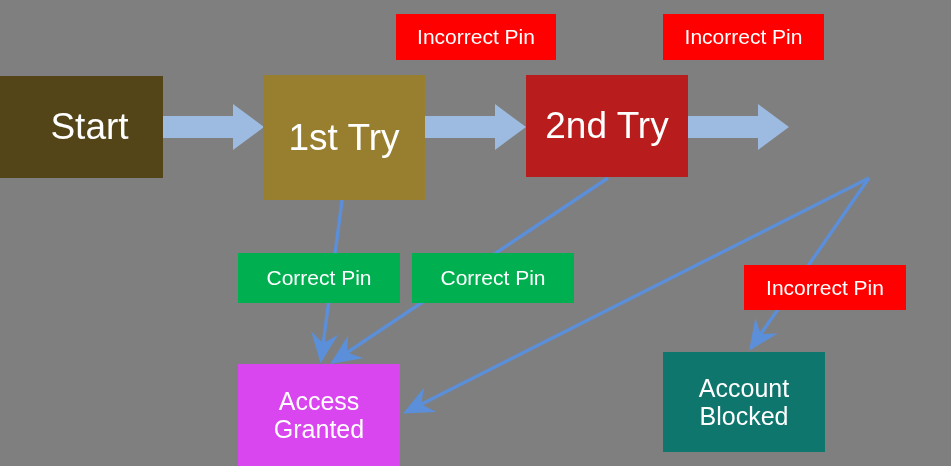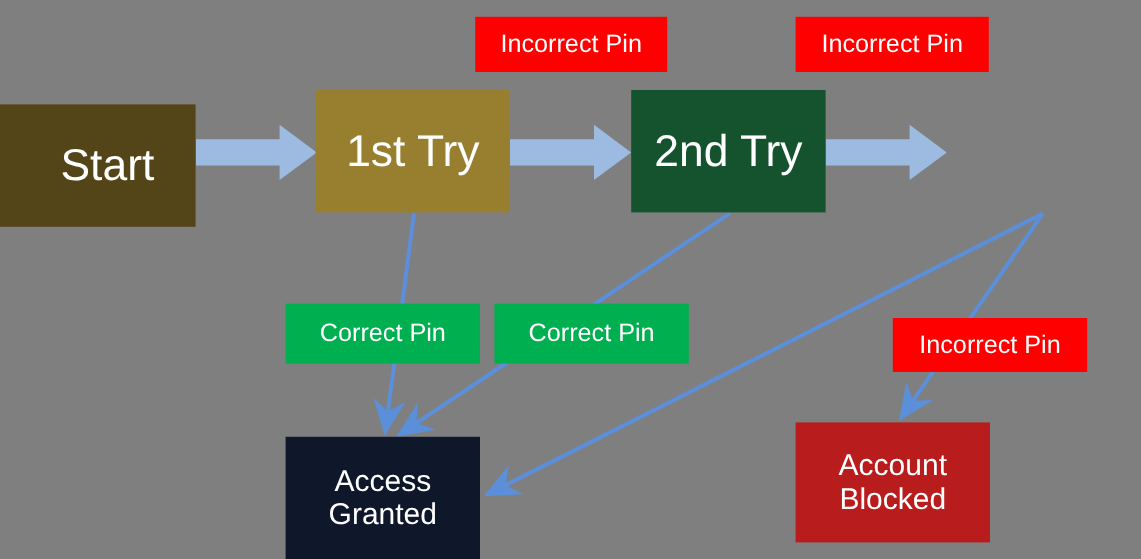--- a/index.html
+++ b/index.html
@@ -60,48 +60,48 @@
   <svg class="blockarrow" style="left:163px; top:104px;" width="101" height="46" viewBox="0 0 101 46" xmlns="http://www.w3.org/2000/svg">
     <path d="M0,12 L70,12 L70,0 L101,23 L70,46 L70,34 L0,34 Z" fill="#9DBBE0"></path>
   </svg>
   <svg class="blockarrow" style="left:425px; top:104px;" width="101" height="46" viewBox="0 0 101 46" xmlns="http://www.w3.org/2000/svg">
     <path d="M0,12 L70,12 L70,0 L101,23 L70,46 L70,34 L0,34 Z" fill="#9DBBE0"></path>
   </svg>
   <svg class="blockarrow" style="left:688px; top:104px;" width="101" height="46" viewBox="0 0 101 46" xmlns="http://www.w3.org/2000/svg">
     <path d="M0,12 L70,12 L70,0 L101,23 L70,46 L70,34 L0,34 Z" fill="#9DBBE0"></path>
   </svg>
 
-  <div class="node state-node" style="left:0px; top:87px; width:163px; height:102px; background:#544519;padding-left:16px;">
+  <div class="node state-node" style="left:0px; top:76px; width:163px; height:102px; background:#544519;padding-left:16px;">
     <span>Start</span>
   </div>
-  <div class="node state-node" style="left:263px; top:75px; width:162px; height:102px; background:#987F30;">
+  <div class="node state-node" style="left:263px; top:75px; width:162px; height:125px; background:#987F30;">
     <span>1st Try</span>
   </div>
-  <div class="node state-node" style="left:526px; top:75px; width:162px; height:102px; background:#14532d;">
+  <div class="node state-node" style="left:526px; top:75px; width:162px; height:102px; background:#b91c1c;">
     <span>2nd Try</span>
   </div>
 
   <div class="node label-node" style="left:396px; top:2px; width:160px; height:46px; background:#FF0000;">
     <span>Incorrect Pin</span>
   </div>
   <div class="node label-node" style="left:663px; top:2px; width:161px; height:46px; background:#FF0000;">
     <span>Incorrect Pin</span>
   </div>
   <div class="node label-node" style="left:238px; top:241px; width:162px; height:50px; background:#00B050;">
     <span>Correct Pin</span>
   </div>
   <div class="node label-node" style="left:412px; top:241px; width:162px; height:50px; background:#00B050;">
     <span>Correct Pin</span>
   </div>
   <div class="node label-node" style="left:744px; top:253px; width:162px; height:45px; background:#FF0000;">
     <span>Incorrect Pin</span>
   </div>
 
-  <div class="node terminal-node" style="left:238px; top:364px; width:162px; height:102px; background:#0f172a;">
+  <div class="node terminal-node" style="left:238px; top:364px; width:162px; height:102px; background:#d946ef;">
     <span>Access
 Granted</span>
   </div>
-  <div class="node terminal-node" style="left:663px; top:352px; width:162px; height:100px; background:#b91c1c;">
+  <div class="node terminal-node" style="left:663px; top:352px; width:162px; height:100px; background:#0f766e;">
     <span>Account
 Blocked</span>
   </div>
 
 </div>
 
 </body></html>

